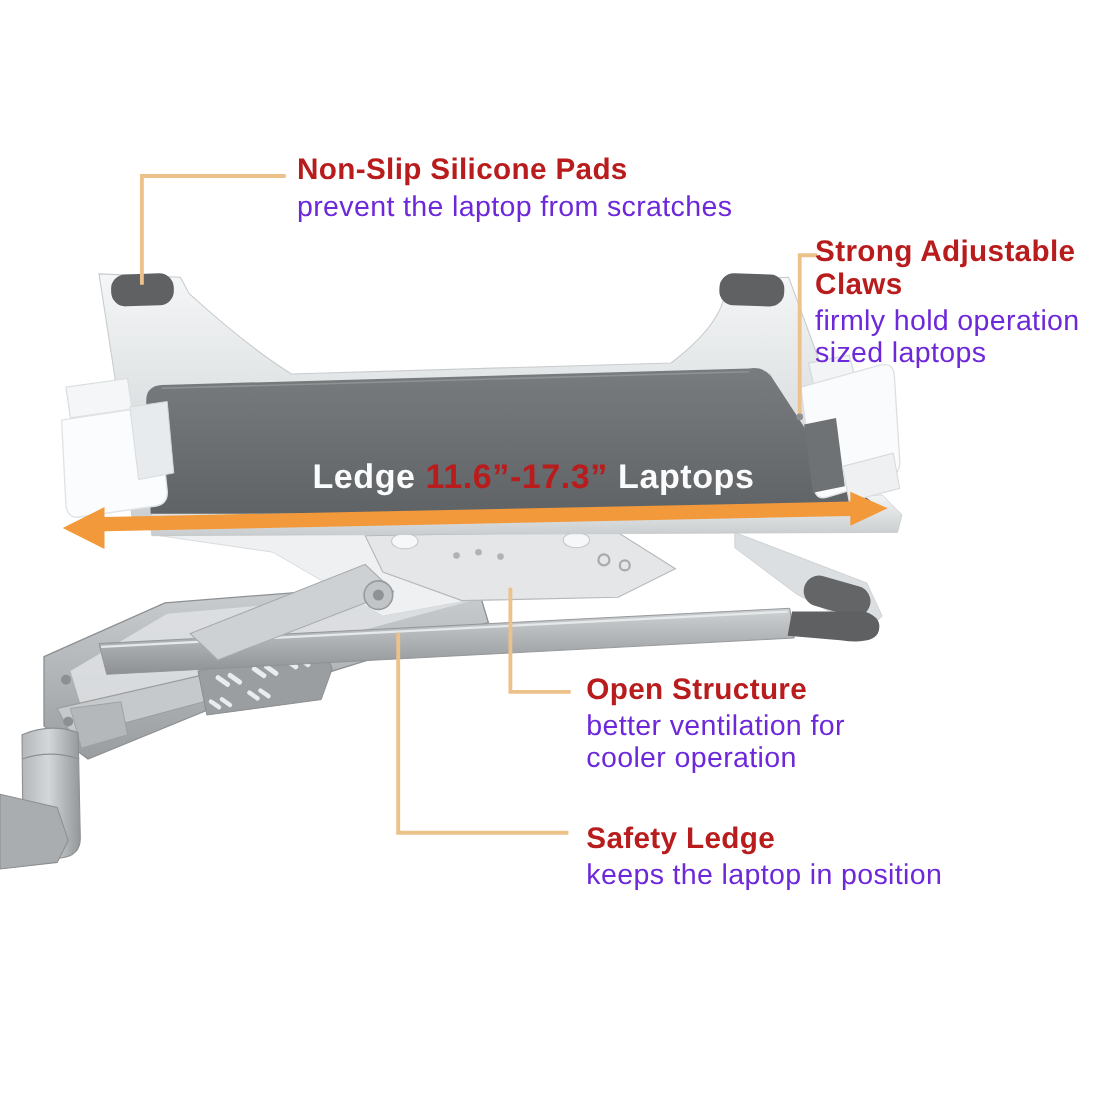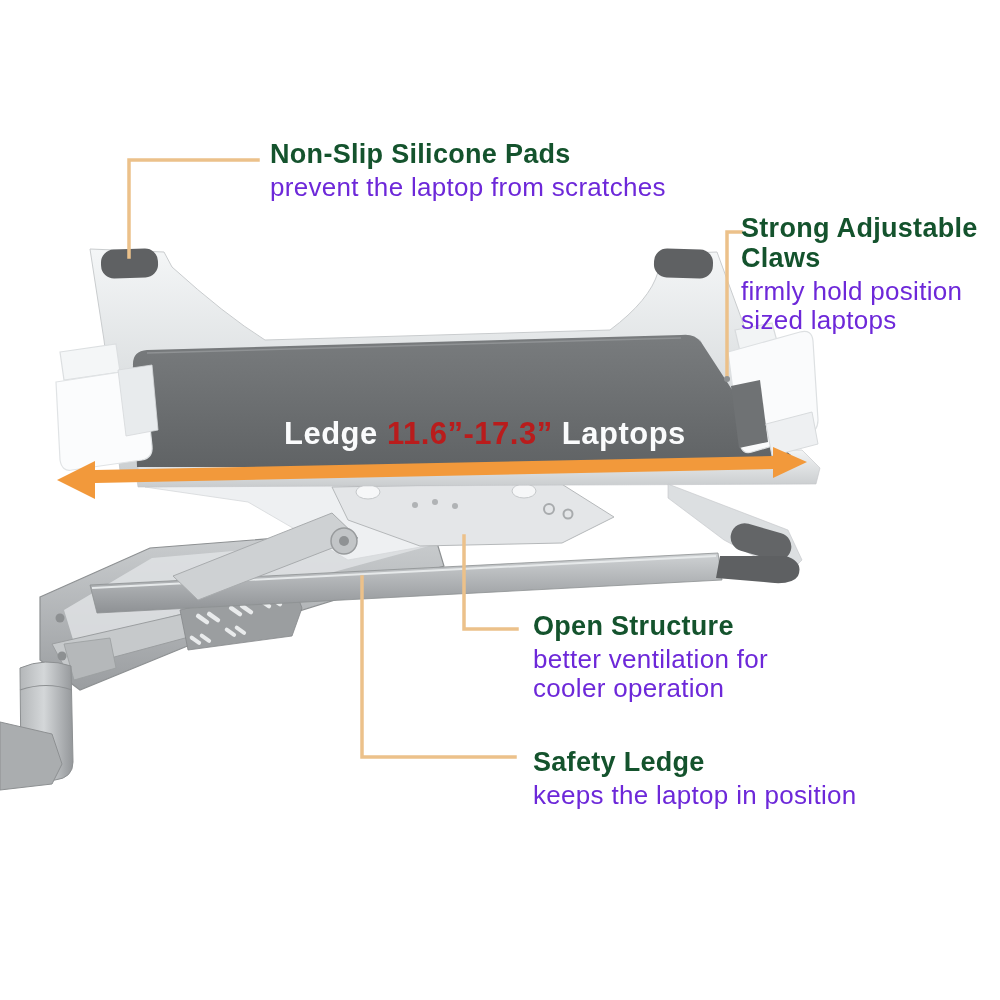--- a/index.html
+++ b/index.html
@@ -3,21 +3,21 @@
 <meta charset="utf-8">
 <style>
   html,body{margin:0;padding:0;background:#ffffff;}
   .stage{
     position:relative;width:1000px;height:1000px;background:#ffffff;overflow:hidden;
     font-family:"Liberation Sans", sans-serif;
   }
   .stage svg{position:absolute;left:0;top:0;}
   .callout{position:absolute;}
   .callout-title{
-    font-weight:bold;font-size:27px;line-height:30px;color:#14532d;letter-spacing:0.3px;
+    font-weight:bold;font-size:27px;line-height:30px;color:#b91c1c;letter-spacing:0.3px;
   }
   .callout-body{
     font-size:26px;line-height:29px;color:#6d28d9;letter-spacing:0.3px;margin-top:4px;
   }
   .fits-label{
     position:absolute;left:284px;top:416px;white-space:nowrap;
     font-weight:bold;font-size:31px;letter-spacing:0.5px;color:#fafbfc;
   }
   .fits-range{color:#b91c1c;}
 </style>
@@ -150,21 +150,21 @@
     <span>Ledge </span><span class="fits-range">11.6”-17.3”</span><span> Laptops</span>
   </div>
 
   <div class="callout" style="left:270px;top:139px;width:470px">
     <div class="callout-title">Non-Slip Silicone Pads</div>
     <div class="callout-body">prevent the laptop from scratches</div>
   </div>
 
   <div class="callout" style="left:741px;top:213px;width:252px">
     <div class="callout-title">Strong Adjustable Claws</div>
-    <div class="callout-body">firmly hold position sized laptops</div>
+    <div class="callout-body">firmly hold operation sized laptops</div>
   </div>
 
   <div class="callout" style="left:533px;top:747px;width:420px">
     <div class="callout-title">Safety Ledge</div>
     <div class="callout-body">keeps the laptop in position</div>
   </div>
 
   <div class="callout" style="left:533px;top:611px;width:272px">
     <div class="callout-title">Open Structure</div>
     <div class="callout-body">better ventilation for cooler operation</div>

